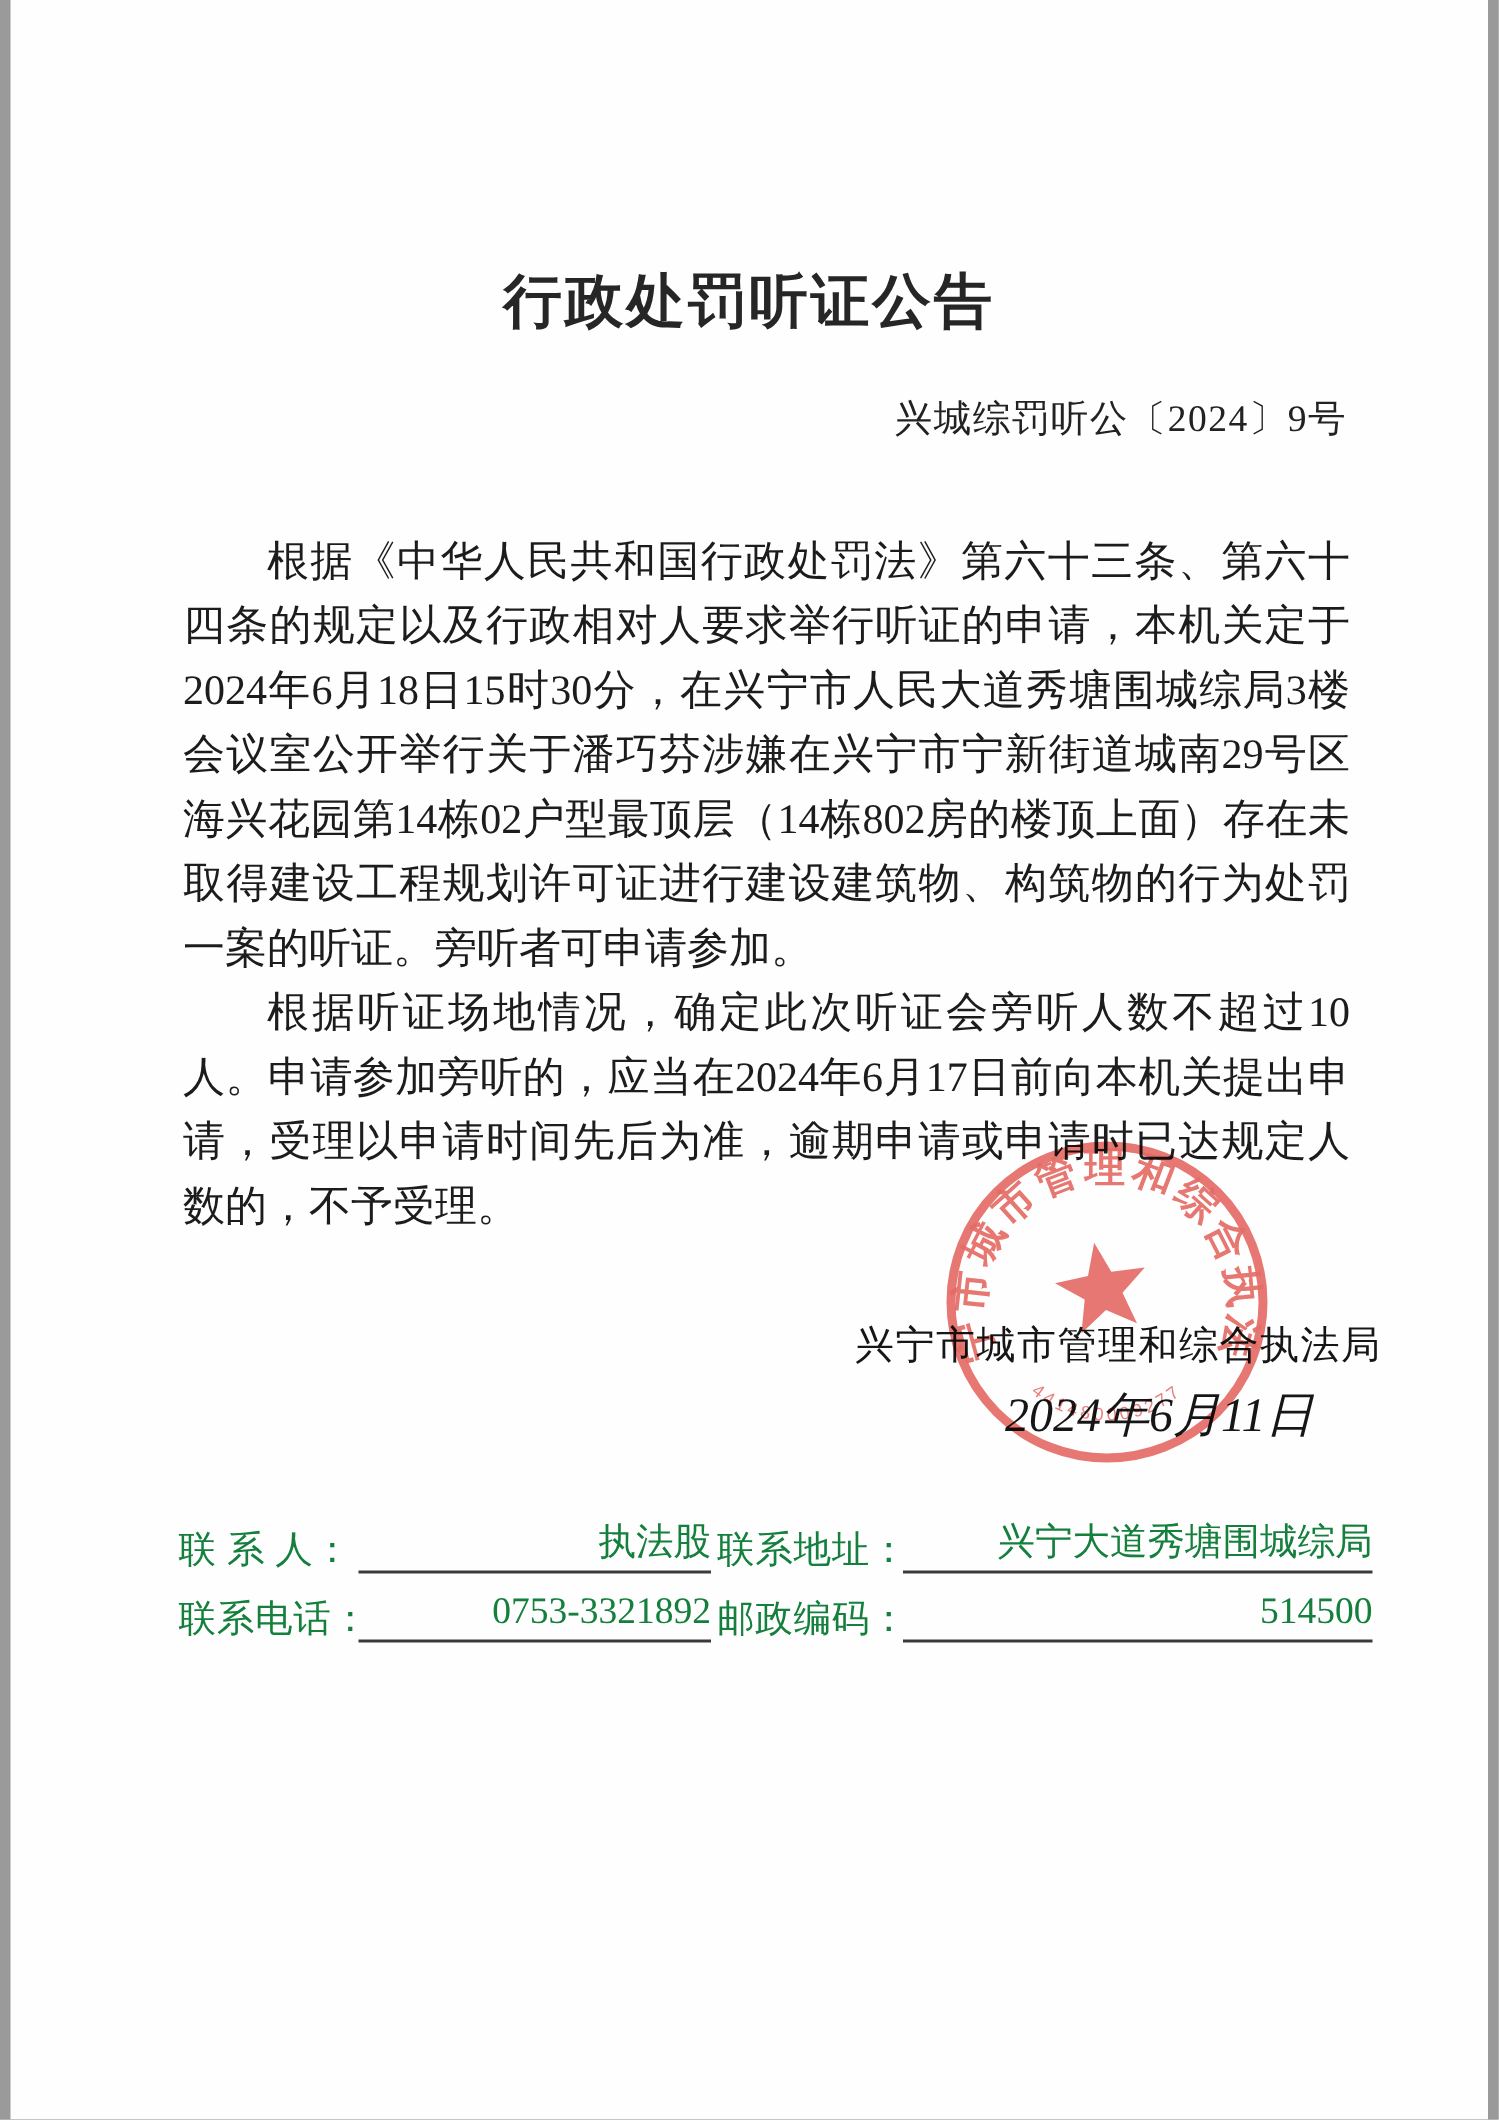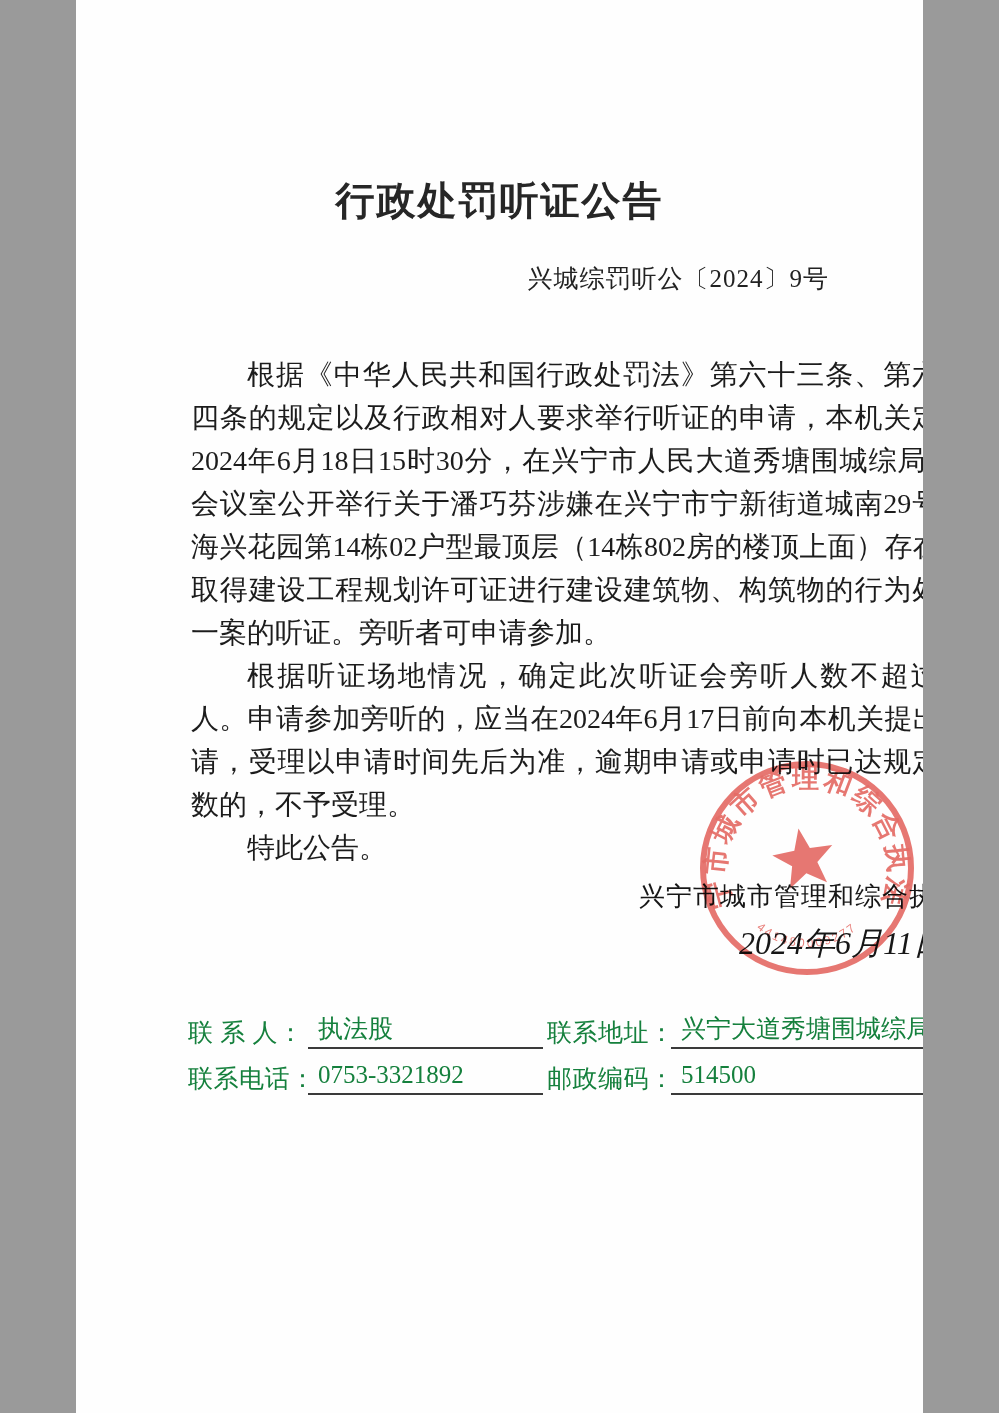--- a/index.html
+++ b/index.html
@@ -1,19 +1,19 @@
 <!DOCTYPE html>
 <html><head>
 <meta charset="utf-8">
 <style>
   * { margin:0; padding:0; box-sizing:border-box; }
   html,body { background:#9a9a9a; }
   .page {
     position:relative;
-    width:847px; height:1413px;
+    width:985px; height:1413px;
     margin:0 auto;
     background:#fefefe;
     font-family:"Liberation Serif","DejaVu Serif",serif;
     color:#1e1e1e;
     overflow:hidden;
   }
   .doc-title {
     position:absolute; top:174px; left:0; width:100%;
     text-align:center;
     font-size:39px; font-weight:700; letter-spacing:2px;
@@ -49,38 +49,37 @@
   .contacts {
     position:absolute; top:1003px; left:112px; width:796px;
     font-size:25px; color:#15803d;
   }
   .contact-row { display:flex; align-items:flex-end; height:46px; white-space:nowrap; }
   .c-label { flex:none; letter-spacing:0.5px; }
   .c-label.w1 { width:120px; }
   .c-label.w2 { width:124px; margin-left:4px;font-family:Liberation Serif, serif; }
   .c-value {
     flex:none; border-bottom:2px solid #3a3a3a;
-    padding:0 0 1px 10px; height:40px; line-height:40px;
+    padding:0 0 1px 10px; height:40px; line-height:40px;text-align:right;
   }
   .val-narrow { width:235px; }
   .val-wide   { width:313px;margin-top:12px; }
 </style>
 </head>
 <body>
 
 <div class="page">
 
   <h1 class="doc-title">行政处罚听证公告</h1>
 
   <div class="doc-number">兴城综罚听公〔2024〕9号</div>
 
   <div class="doc-body">
     <p>根据《中华人民共和国行政处罚法》第六十三条、第六十四条的规定以及行政相对人要求举行听证的申请，本机关定于2024年6月18日15时30分，在兴宁市人民大道秀塘围城综局3楼会议室公开举行关于潘巧芬涉嫌在兴宁市宁新街道城南29号区海兴花园第14栋02户型最顶层（14栋802房的楼顶上面）存在未取得建设工程规划许可证进行建设建筑物、构筑物的行为处罚一案的听证。旁听者可申请参加。</p>
     <p>根据听证场地情况，确定此次听证会旁听人数不超过10人。申请参加旁听的，应当在2024年6月17日前向本机关提出申请，受理以申请时间先后为准，逾期申请或申请时已达规定人数的，不予受理。</p>
-    <p>特此公告。</p>
   </div>
 
   <div class="issuer-line">兴宁市城市管理和综合执法局</div>
   <div class="date-line">2024年6月11日</div>
 
   <svg class="seal" viewBox="0 0 242 242" xmlns="http://www.w3.org/2000/svg">
     <defs>
       <path id="sealArcTop" d="M 44.7 155.7 A 82 82 0 1 1 193.3 155.7" fill="none"></path>
       <path id="sealArcBottom" d="M 68.8 180.8 A 78 78 0 0 0 169.2 180.8" fill="none"></path>
     </defs>

